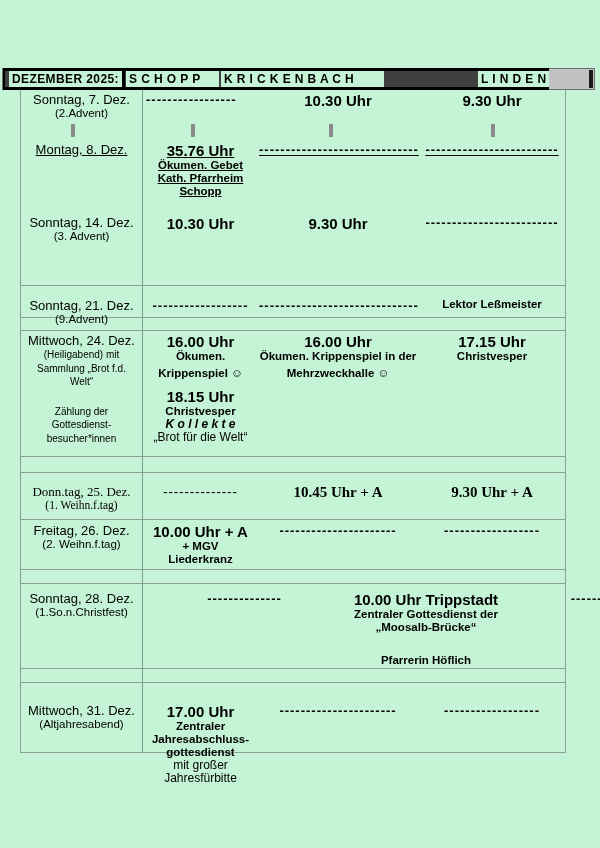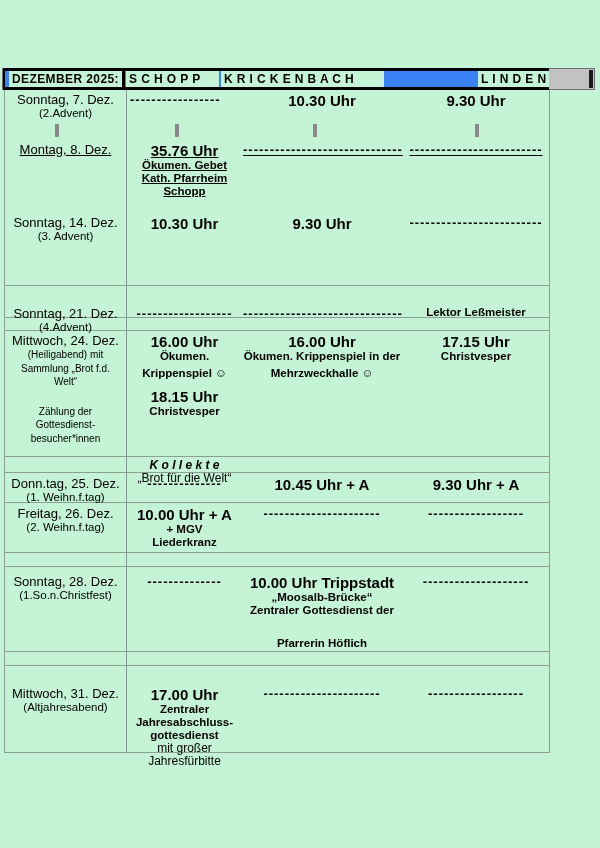--- a/index.html
+++ b/index.html
@@ -14,21 +14,21 @@
   .page { position:absolute; inset:0; }
 
   
   .header-bar {
     position:absolute; left:2px; top:68px; width:593px; height:22px;
     background:#c2c2c2;
     border:1px solid #6e6e6e;
   }
   .header-main {
     position:absolute; left:0; top:-1px; width:546px; height:22px;
-    background:#3b82f6;
+    background:#404040;
     border-top:3px solid #000; border-bottom:3px solid #000;
     border-left:2px solid #000;
   }
   .hl {
     position:absolute; top:0; height:16px;
     background:#c5f3d6;
     font-size:12px; font-weight:bold; line-height:16px;
     white-space:nowrap; padding-left:3px; letter-spacing:.4px;
   }
   .hl-month { left:4px;  width:113px; text-align:center; padding-left:0; }
@@ -37,67 +37,67 @@
   .hl-linden { left:473px; width:71px; }
   .hdr-divider {
     position:absolute; left:117px; top:-3px; width:3px; height:22px; background:#000;
   }
   .hdr-endcap {
     position:absolute; right:1px; top:1px; width:4px; height:18px; background:#1a1a1a;
   }
 
   
   .tbody {
-    position:absolute; left:4px; top:90px; width:546px; height:663px;
+    position:absolute; left:20px; top:90px; width:546px; height:663px;
     border-left:1px solid #8aa094;
     border-right:1px solid #8aa094;
     border-bottom:1px solid #8aa094;
   }
   .col-divider {
     position:absolute; left:121px; top:0; width:1px; height:100%;
     background:#7e9a8c;
   }
   .row { display:grid; grid-template-columns:121px 117px 158px 150px; padding-top:2px; }
   .row.bt { border-top:1px solid #8aa094; }
   .row.bb { border-bottom:1px solid #8aa094; }
   .spacer { width:100%; }
   .cell { text-align:center; overflow:visible; }
   .cell > div { white-space:nowrap; }
 
   
   .r-dec-7  { height:32px; }
   .r-markers{ height:18px; position:relative; }
   .r-dec-8  { height:67px;text-decoration:underline; }
   .r-dec-14 { height:78px; padding-top:8px; }
-  .r-dec-21 { height:33px; padding-top:20px; }
+  .r-dec-21 { height:33px; padding-top:12px; }
   .r-sp1 { height:12px; }
   .r-dec-24 { height:127px; }
   .r-sp2 { height:15px; }
-  .r-dec-25 { height:31px; padding-top:3px; }
+  .r-dec-25 { height:48px; padding-top:11px;font-family:Liberation Serif, serif; }
   .r-dec-26 { height:50px; padding-top:3px; }
   .r-sp3 { height:13px; }
-  .r-dec-28 { height:86px; padding-top:7px; }
+  .r-dec-28 { height:86px; padding-top:7px;gap:44px; }
   .r-sp4 { height:13px; }
   .r-dec-31 { height:88px; padding-top:20px; }
 
   
   .marker-bar { position:absolute; top:2px; width:4px; height:13px; background:#8a8a8a; }
   .marker-bar:nth-child(1){ left:50px; }
   .marker-bar:nth-child(2){ left:170px; }
   .marker-bar:nth-child(3){ left:308px; }
   .marker-bar:nth-child(4){ left:470px; }
 
   
   .l-date   { font-size:13px;   line-height:15px; }
   .l-date2  { font-size:10px;   line-height:13.5px; }
   .l-sub    { font-size:11.5px; line-height:13px; }
   .l-time   { font-size:15px;   line-height:17px; font-weight:bold; }
   .l-bold   { font-size:11.5px; line-height:13px; font-weight:bold; }
   .l-italic { font-size:12px;   line-height:13px; }
-  .l-italic-b { font-size:12px; line-height:13px; font-style:italic; font-weight:bold;margin-top:41px; }
+  .l-italic-b { font-size:12px; line-height:13px; font-style:italic; font-weight:bold; }
   .l-dash   { font-size:13px;   line-height:15px; font-weight:bold; letter-spacing:1px; }
   .l-dash-left { font-size:13px; line-height:15px; font-weight:bold; letter-spacing:1px; text-align:left; padding-left:4px; }
   .l-gap4  { height:4px; }
   .l-gap8  { height:8px; }
   .l-gap16 { height:16px; }
   .l-gap20 { height:20px; }
 </style>
 </head>
 <body>
 
@@ -166,21 +166,21 @@
         <div class="cell">
           <div class="l-time">9.30 Uhr</div>
         </div>
         <div class="cell">
           <div class="l-dash">-------------------------</div>
         </div>
       </div>
       <div class="row r-dec-21 bt bb">
         <div class="cell date-cell">
           <div class="l-date">Sonntag, 21. Dez.</div>
-          <div class="l-sub">(4.Advent)</div>
+          <div class="l-sub">(9.Advent)</div>
         </div>
         <div class="cell">
           <div class="l-dash">------------------</div>
         </div>
         <div class="cell">
           <div class="l-dash">------------------------------</div>
         </div>
         <div class="cell">
           <div class="l-bold">Lektor Leßmeister</div>
         </div>
@@ -256,22 +256,22 @@
       <div class="row r-dec-28 bt bb">
         <div class="cell date-cell">
           <div class="l-date">Sonntag, 28. Dez.</div>
           <div class="l-sub">(1.So.n.Christfest)</div>
         </div>
         <div class="cell">
           <div class="l-dash">--------------</div>
         </div>
         <div class="cell">
           <div class="l-time">10.00 Uhr Trippstadt</div>
+          <div class="l-bold">Zentraler Gottesdienst der</div>
           <div class="l-bold">„Moosalb-Brücke“</div>
-          <div class="l-bold">Zentraler Gottesdienst der</div>
           <div class="l-gap20"></div>
           <div class="l-bold">Pfarrerin Höflich</div>
         </div>
         <div class="cell">
           <div class="l-dash">--------------------</div>
         </div>
       </div>
       <div class="spacer r-sp4"></div>
       <div class="row r-dec-31 bt">
         <div class="cell date-cell">

